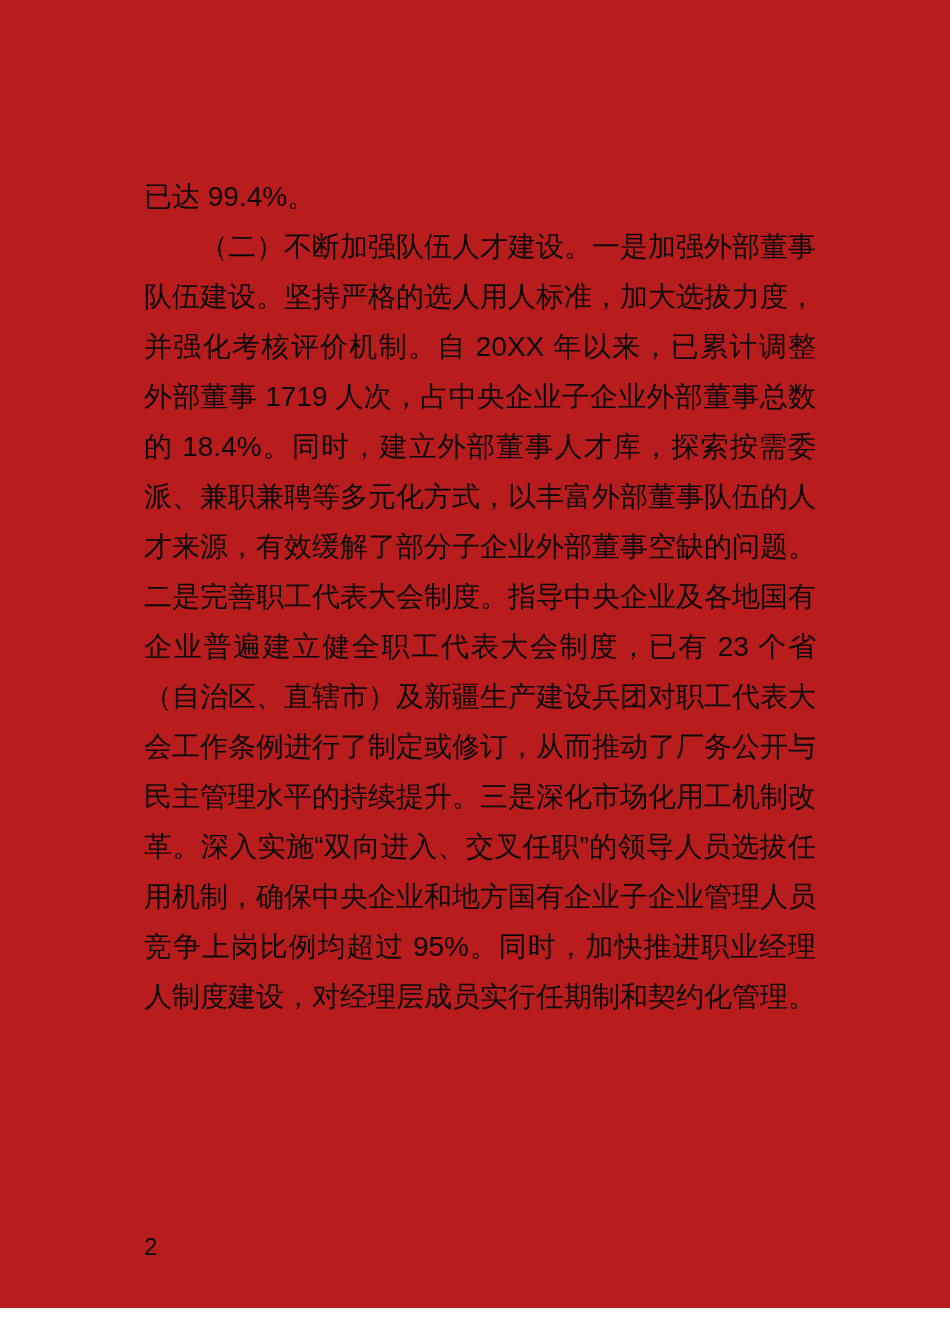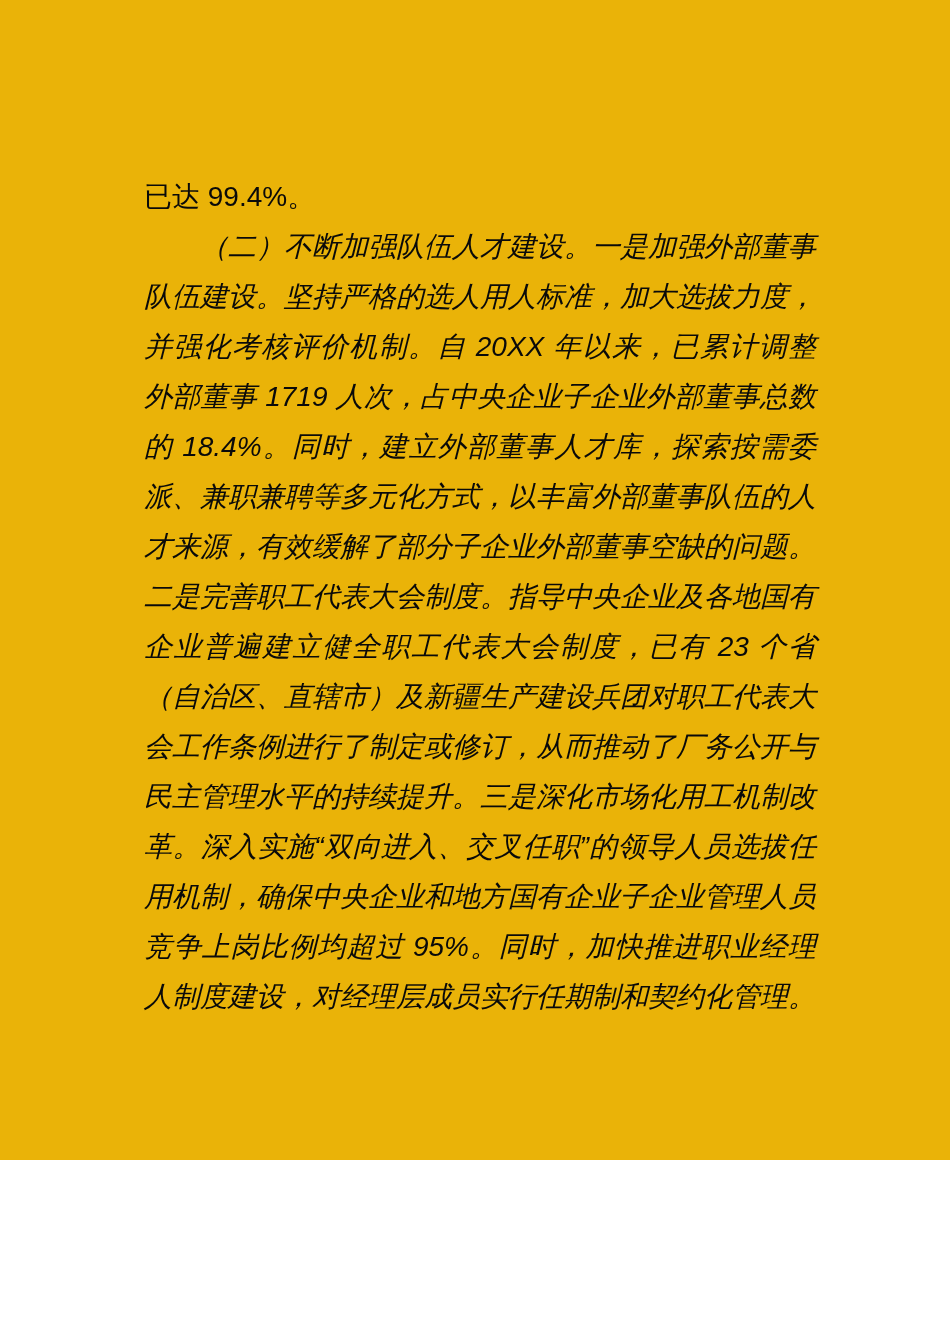--- a/index.html
+++ b/index.html
@@ -7,22 +7,22 @@
     padding: 0;
     background: #ffffff;
   }
   body {
     font-family: "Liberation Sans", "DejaVu Sans", sans-serif;
     color: #000000;
   }
   .page {
     position: relative;
     width: 950px;
-    height: 1160px;
-    background: #eab308;
+    height: 1308px;
+    background: #b91c1c;
     overflow: hidden;
     box-sizing: border-box;
   }
   .doc-body {
     position: absolute;
     left: 144px;
     top: 172px;
     width: 672px;
   }
   .para {
@@ -31,21 +31,20 @@
     line-height: 50px;
     letter-spacing: 0px;
     text-align: justify;
     text-justify: inter-ideograph;
     word-break: break-all;
     font-weight: 400;
     color: #0a0a0a;
   }
   .para.indent {
     text-indent: 56px;
-    font-style: italic;
   }
   .para.cont {
     text-indent: 0;
   }
   .page-number {
     position: absolute;
     left: 144px;
     top: 1232px;
     font-size: 24px;
     line-height: 30px;

